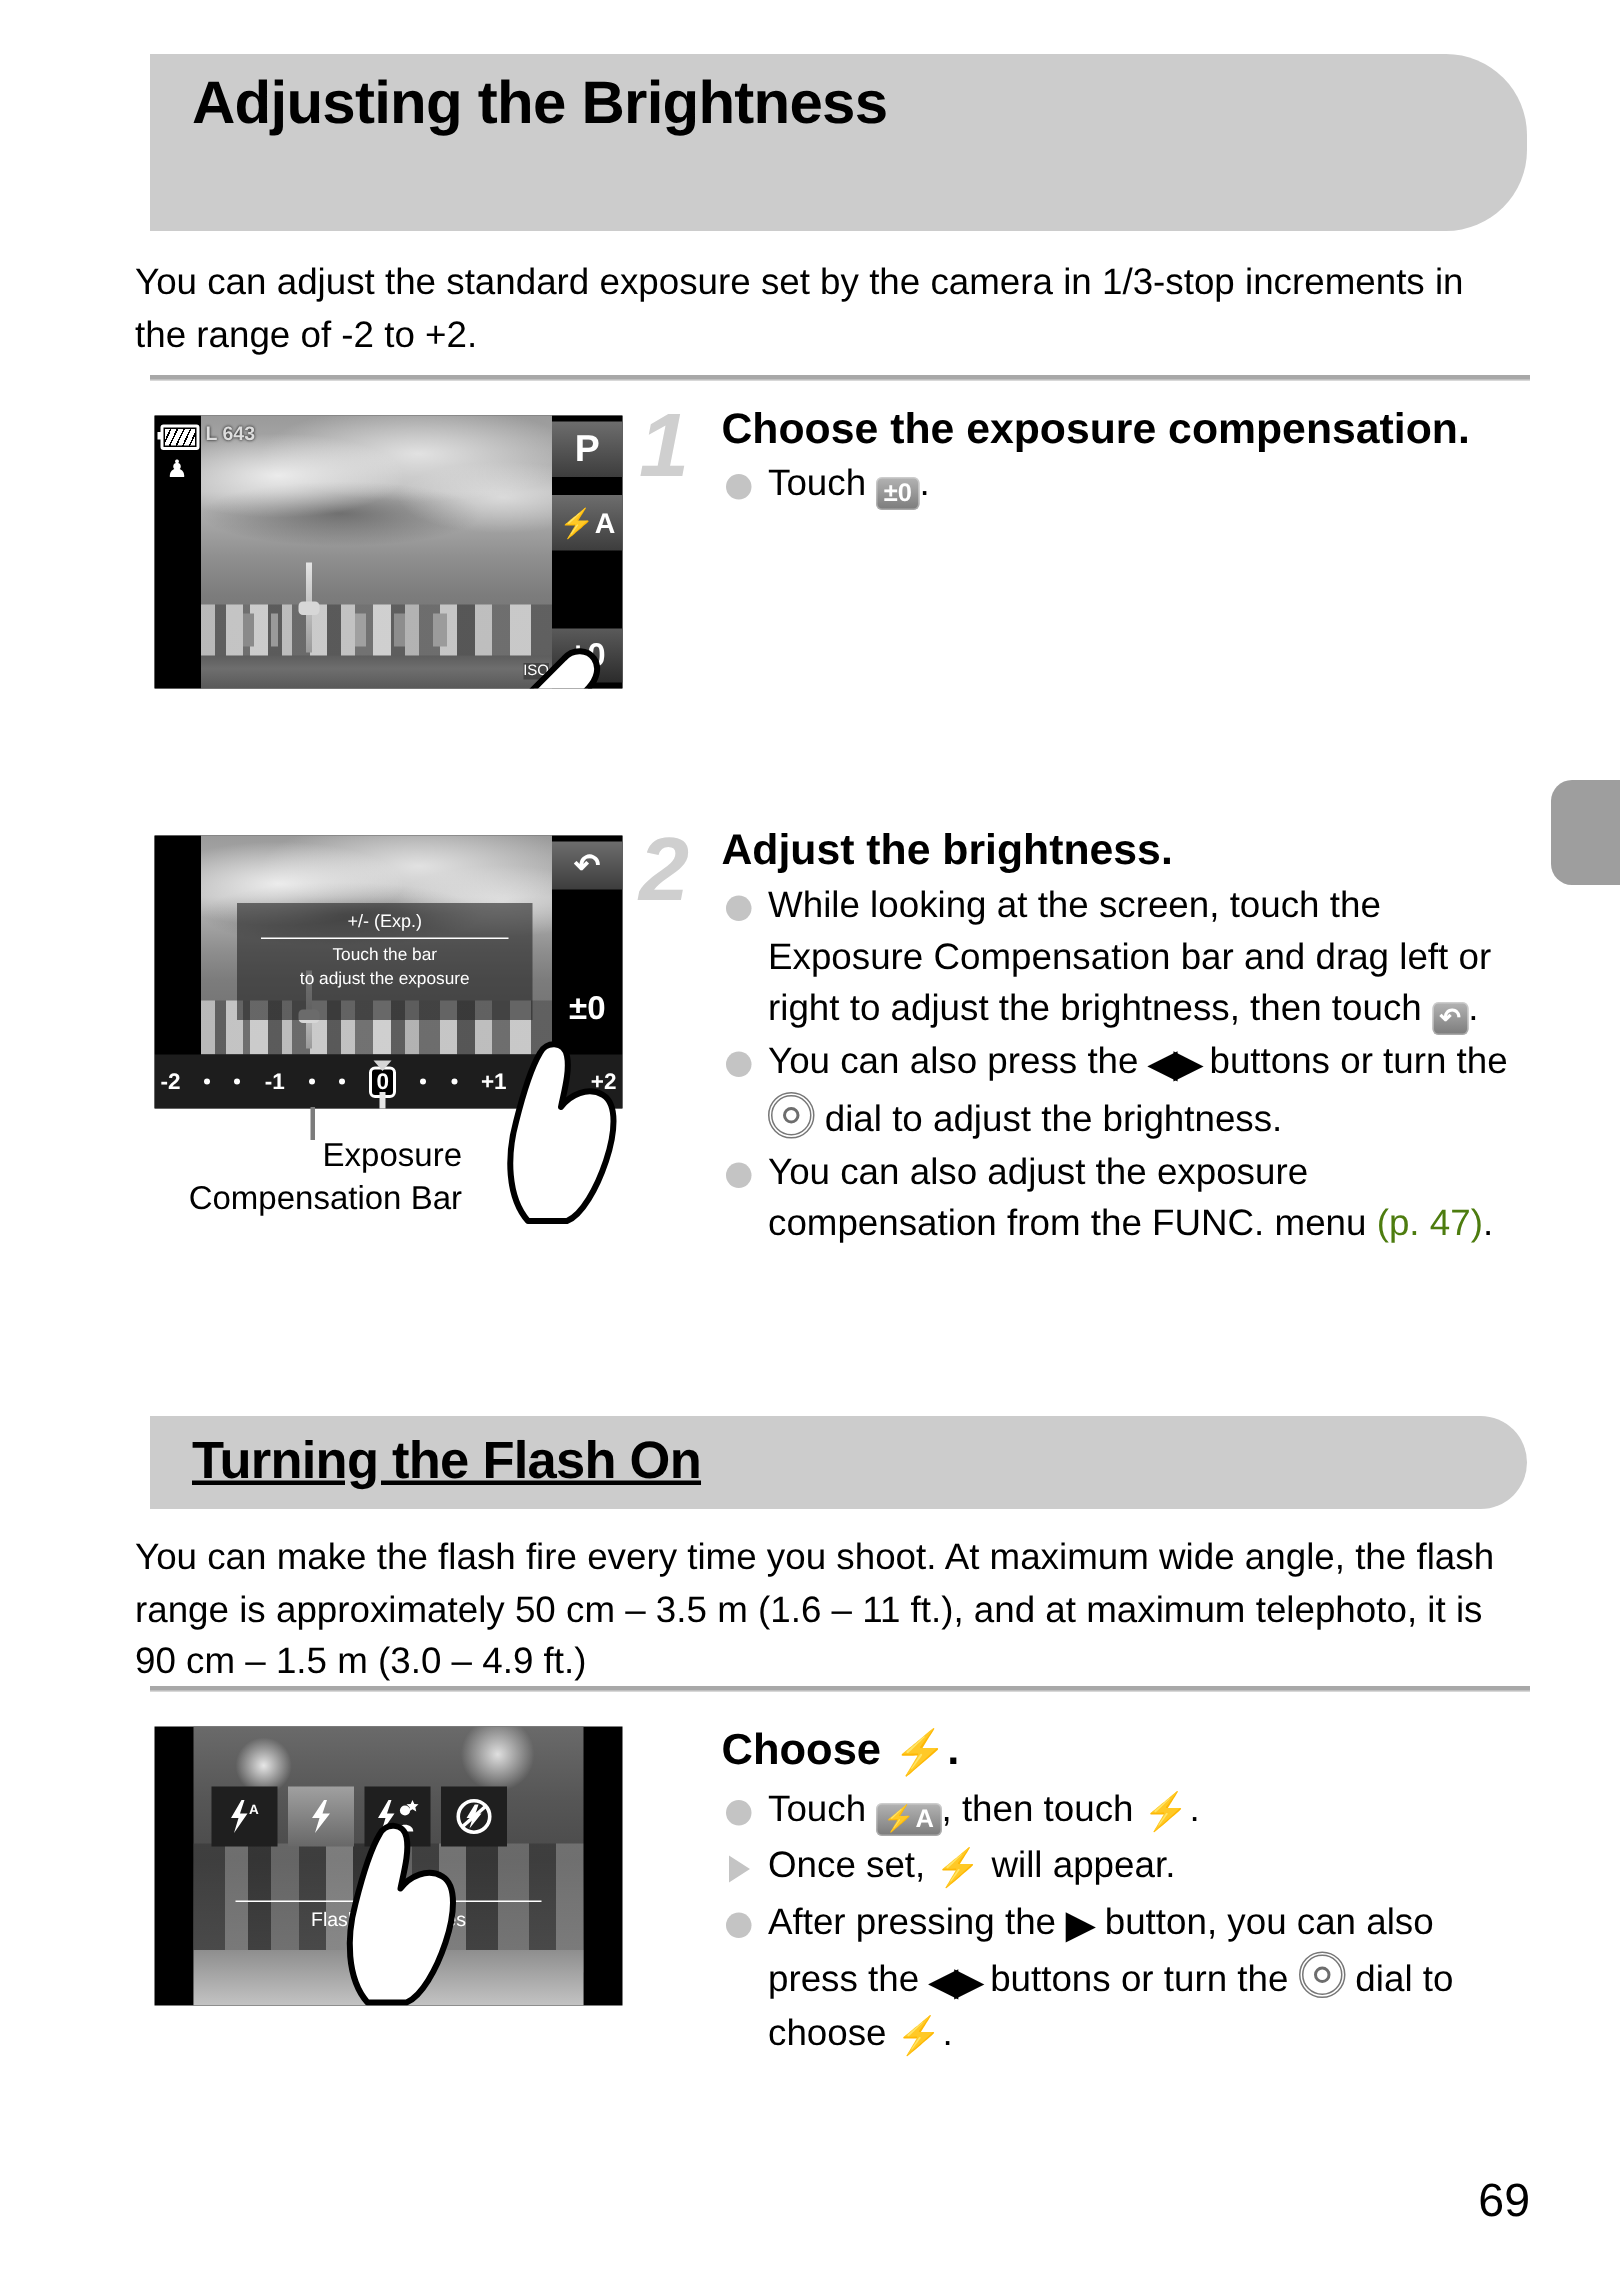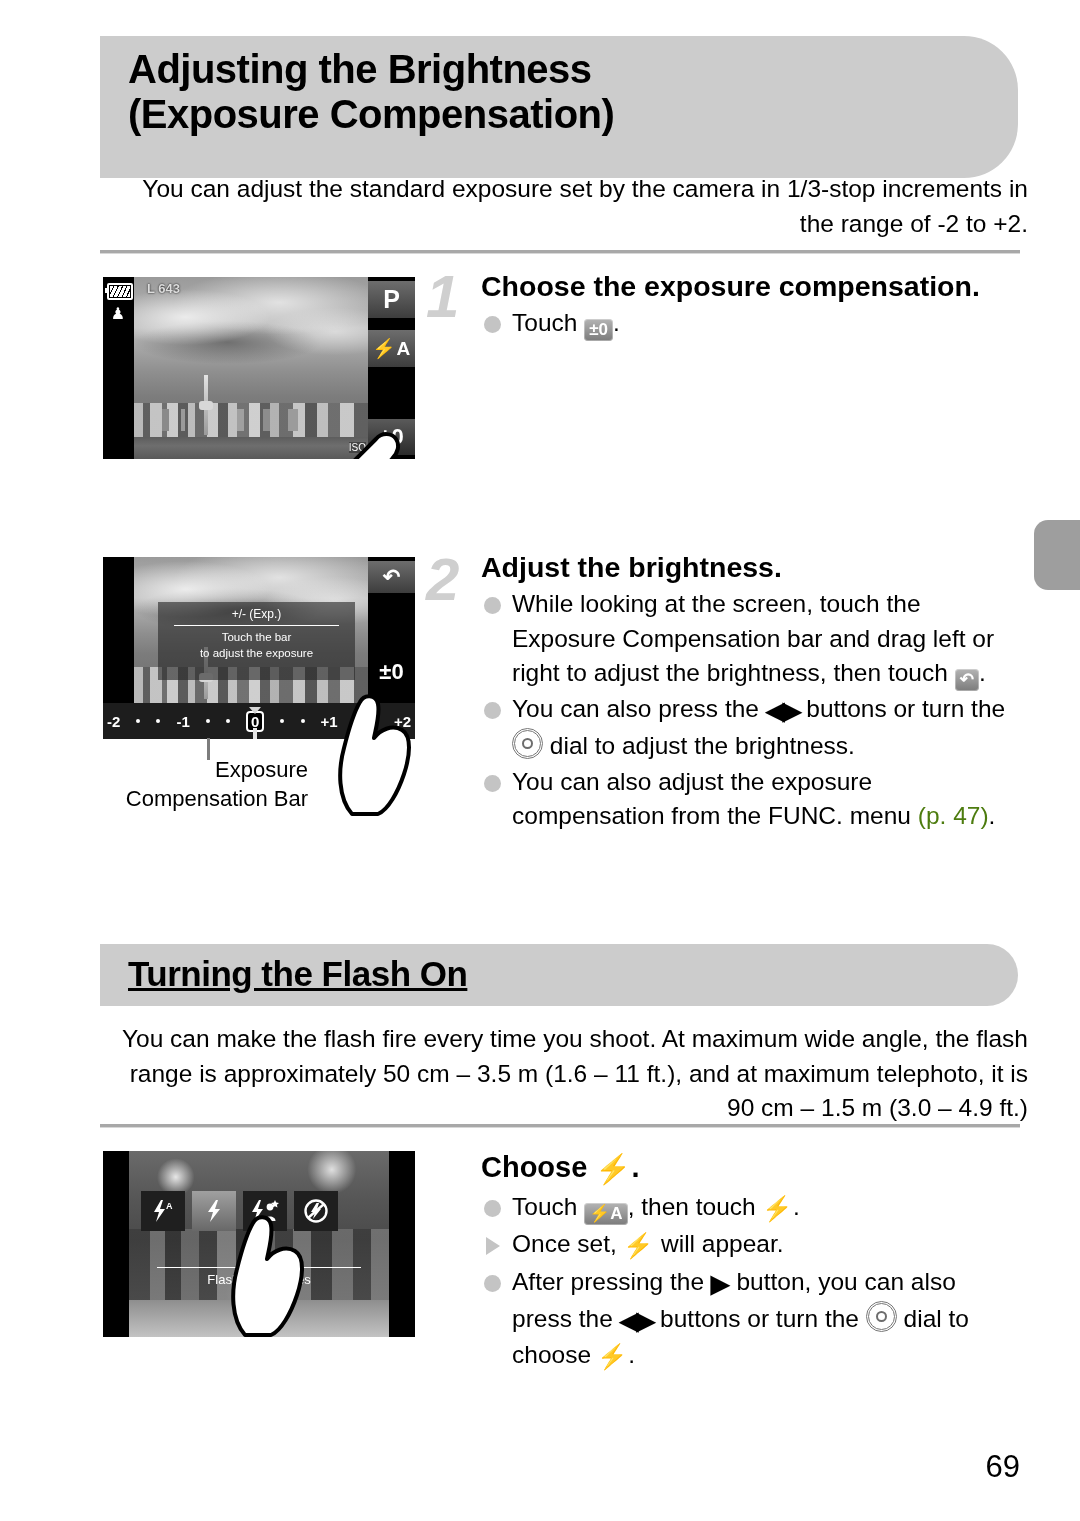--- a/index.html
+++ b/index.html
@@ -20,33 +20,32 @@
     background:#cccccc;
     border-top-right-radius:54px;
     border-bottom-right-radius:54px;
   }
   .banner .btitle{
     font-weight:bold;
     color:#000;
     letter-spacing:-0.5px;
     line-height:1.08;
   }
-  #banner1{top:36px;width:918px;height:142px;}
+  #banner1{top:36px;width:918px;height:118px;}
   #banner1 .btitle{font-size:40px;padding:12px 0 0 28px;}
   #banner2{top:944px;width:918px;height:62px;text-decoration:underline;}
   #banner2 .btitle{font-size:35px;padding:11px 0 0 28px;}
 
   
   .intro{
     position:absolute;
-    left:110px;width:918px;
+    left:90px;width:918px;
     font-size:24.5px;
     line-height:1.41;
     color:#000;
-    text-align:right;
   }
   #intro1{top:172px;}
   #intro2{top:1022px;}
 
   
   .rule{
     position:absolute;left:100px;width:920px;height:3px;
     background:#a8a8a8;
     border-bottom:1px solid #d8d8d8;
   }
@@ -167,21 +166,21 @@
   }
   .batt i{
     position:absolute;left:1px;top:1px;right:1px;bottom:1px;
     background:repeating-linear-gradient(115deg,#fff 0 3px,#000 3px 4px);
   }
   .shakeicon{
     position:absolute;left:7px;top:28px;width:16px;height:18px;color:#fff;
     font-size:16px;line-height:18px;text-align:center;
   }
   .reslabel{
-    position:absolute;left:44px;top:4px;color:#ddd;font-size:13px;font-weight:bold;
+    position:absolute;left:34px;top:4px;color:#ddd;font-size:13px;font-weight:bold;
     text-shadow:0 0 2px #000;
   }
 
   
   .exppanel{
     position:absolute;left:55px;top:45px;width:197px;height:78px;
     background:rgba(40,40,40,.62);
     color:#fff;text-align:center;
   }
   .exppanel .ptitle{font-size:12px;padding-top:5px;}
@@ -293,21 +292,20 @@
   #step3{left:481px;top:1151px;width:540px;}
   .steptitle.nonum{font-size:29px;}
 </style>
 </head>
 <body>
 
 <div class="page">
 
   <div class="banner" id="banner1">
     <div class="btitle">Adjusting the Brightness</div>
-    <div class="btitle" style="padding-top:2px">(Exposure Compensation)</div>
   </div>
 
   <div class="intro" id="intro1">You can adjust the standard exposure set by the camera in 1/3-stop increments in the range of -2 to +2.</div>
 
   <div class="rule" id="rule1"></div>
 
   <div id="chapter-tab"></div>
 
   <div class="shot" id="shot1">
     <div class="photo sky" style="left:31px;right:47px;">

